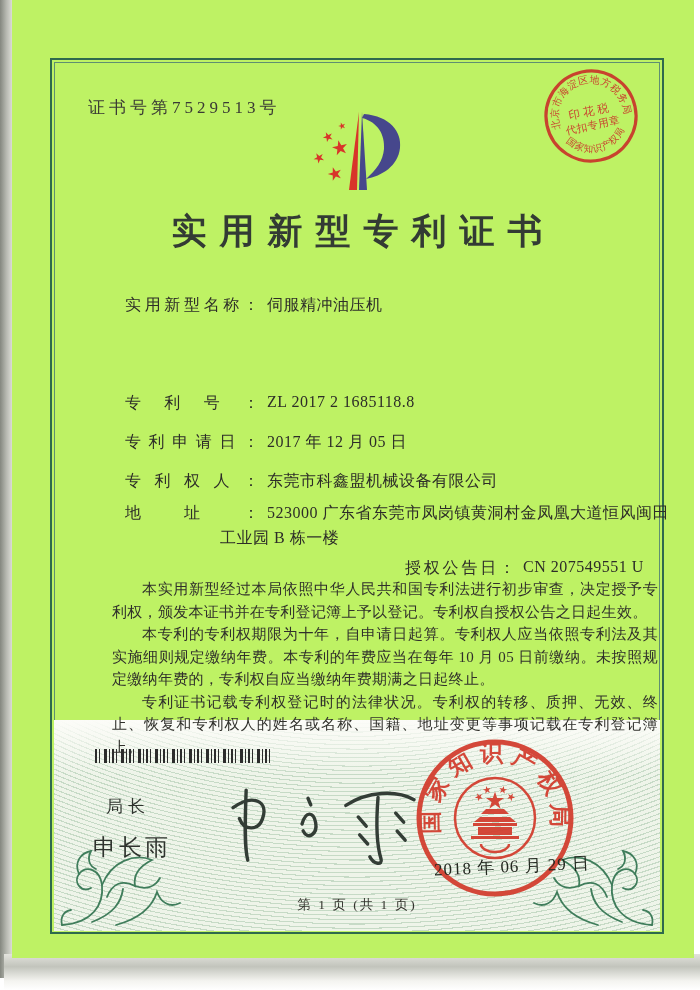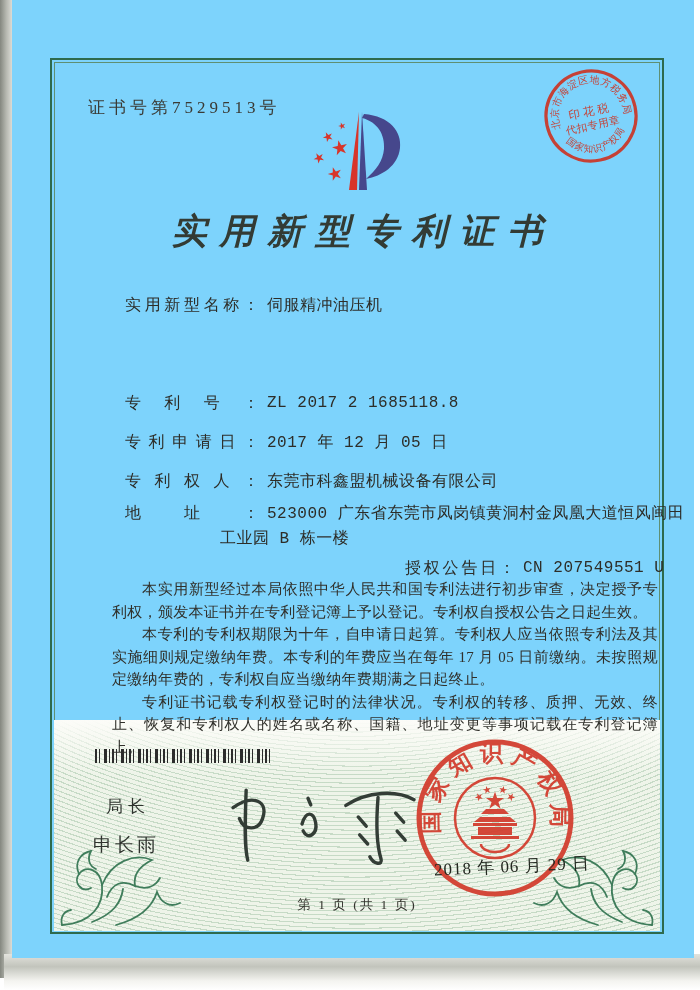--- a/index.html
+++ b/index.html
@@ -2,48 +2,48 @@
 <html><head>
 <meta charset="utf-8">
 <style>
   html,body{margin:0;padding:0;background:#ffffff;width:700px;height:990px;overflow:hidden;
     font-family:"Liberation Serif","DejaVu Serif",serif;}
   .scan{position:absolute;left:0;top:0;width:700px;height:990px;}
   .edge-left{position:absolute;left:0;top:0;width:14px;height:978px;
     background:linear-gradient(90deg,#84877f 0%,#b6b8b0 45%,#e8e8e2 100%);}
   .edge-bottom{position:absolute;left:4px;top:954px;width:696px;height:36px;
     background:linear-gradient(180deg,#e3e3dd 0%,#c2c4bc 35%,#f4f4f0 75%,#ffffff 100%);}
-  .page{position:absolute;left:12px;top:0;width:682px;height:958px;background:#7dd3fc;}
+  .page{position:absolute;left:12px;top:0;width:682px;height:958px;background:#bef264;}
   .frame{position:absolute;left:38px;top:58px;width:614px;height:876px;
     border:2.5px solid #2e6a4d;box-sizing:border-box;}
   .frame-inner{position:absolute;inset:2px;border:1px solid #5f8f72;}
   .guilloche{position:absolute;left:42px;top:720px;width:606px;height:211px;
     background-color:#eef4e9;
     background-image:
       linear-gradient(180deg,#fcfcf8 0%,rgba(252,252,248,0) 26%),
       repeating-radial-gradient(ellipse 900px 640px at 50% -300px,
         rgba(104,158,116,0.30) 0px, rgba(104,158,116,0.30) 1.5px,
         rgba(255,255,255,0) 1.5px, rgba(255,255,255,0) 6px);}
   .txt{position:absolute;color:#2e2e2a;white-space:nowrap;}
   .cert-no{left:76px;top:96px;font-size:17px;letter-spacing:4px;color:#3a3a34;}
   .title{left:38px;top:208px;width:614px;text-align:center;font-size:35px;font-weight:700;
-    letter-spacing:13px;color:#333b34;white-space:nowrap;text-indent:13px;font-style:italic;}
+    letter-spacing:13px;color:#333b34;white-space:nowrap;text-indent:13px;}
   .frow{position:absolute;left:76px;font-size:16px;color:#2d2d28;white-space:nowrap;}
   .flabel{display:inline-block;width:134px;text-align:justify;text-align-last:justify;
     vertical-align:top;margin-left:37px;}
-  .fval{margin-left:8px;letter-spacing:0.5px;font-family:Liberation Mono, monospace;}
+  .fval{margin-left:8px;letter-spacing:0.5px;}
   .paras{position:absolute;left:72px;top:578px;width:546px;font-size:15px;line-height:22.5px;
     color:#30302b;text-align:justify;margin-left:28px;}
   .paras p{margin:0;text-indent:2em;letter-spacing:0.3px;}
   .barcode{position:absolute;left:83px;top:749px;width:178px;height:14px;
     background:repeating-linear-gradient(90deg,
       #2c2c2c 0 2px,transparent 2px 4px,#2c2c2c 4px 5px,transparent 5px 9px,
       #2c2c2c 9px 12px,transparent 12px 14px,#2c2c2c 14px 15px,transparent 15px 17px);}
   .director-title{left:94px;top:795px;font-size:17px;letter-spacing:5px;color:#2f332e;}
-  .director-name{left:81px;top:832px;font-size:19px;letter-spacing:3px;color:#2f332e;}
+  .director-name{left:81px;top:832px;font-size:23px;letter-spacing:3px;color:#2f332e;}
   .signature{position:absolute;left:208px;top:775px;transform:rotate(-2deg);}
   .seal{position:absolute;left:398px;top:733px;opacity:0.92;}
   .seal-date{left:410px;top:855px;width:180px;text-align:center;font-size:17px;
     letter-spacing:1px;color:#232820;transform:rotate(-2.5deg);z-index:5;}
   .tax-stamp{position:absolute;left:523px;top:60px;transform:rotate(-12deg);opacity:0.95;}
   .logo{position:absolute;left:286px;top:110px;}
   .footer{left:38px;top:896px;width:614px;text-align:center;font-size:13.5px;
     letter-spacing:2px;color:#34342e;}
   .orn{position:absolute;bottom:2px;}
   .orn-left{left:4px;}
@@ -140,21 +140,21 @@
     </div>
     <div class="frow" style="top:528px;left:208px">
       <span class="fval" style="margin-left:0">工业园 B 栋一楼</span>
     </div>
     <div class="frow" style="top:558px;left:356px">
       <span class="flabel" style="width:110px">授权公告日：</span><span class="fval">CN 207549551 U</span>
     </div>
 
     <div class="paras">
       <p>本实用新型经过本局依照中华人民共和国专利法进行初步审查，决定授予专利权，颁发本证书并在专利登记簿上予以登记。专利权自授权公告之日起生效。</p>
-      <p>本专利的专利权期限为十年，自申请日起算。专利权人应当依照专利法及其实施细则规定缴纳年费。本专利的年费应当在每年 17 月 05 日前缴纳。未按照规定缴纳年费的，专利权自应当缴纳年费期满之日起终止。</p>
+      <p>本专利的专利权期限为十年，自申请日起算。专利权人应当依照专利法及其实施细则规定缴纳年费。本专利的年费应当在每年 10 月 05 日前缴纳。未按照规定缴纳年费的，专利权自应当缴纳年费期满之日起终止。</p>
       <p>专利证书记载专利权登记时的法律状况。专利权的转移、质押、无效、终止、恢复和专利权人的姓名或名称、国籍、地址变更等事项记载在专利登记簿上。</p>
     </div>
 
     <div class="barcode"></div>
 
     <div class="txt director-title">局长</div>
     <div class="txt director-name">申长雨</div>
 
     <svg class="signature" width="205" height="95" viewBox="0 0 240 110" fill="none" stroke="#333d36" stroke-width="4" stroke-linecap="round">
       <path d="M32,14 C30,44 27,78 31,96"></path>

